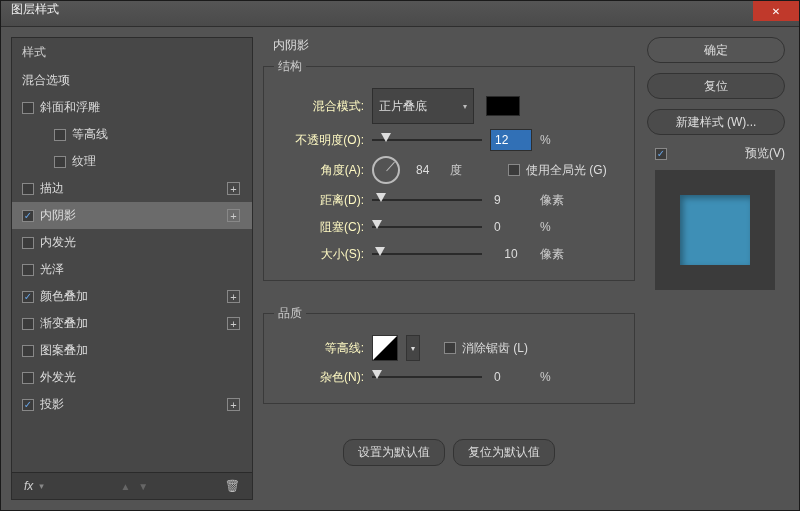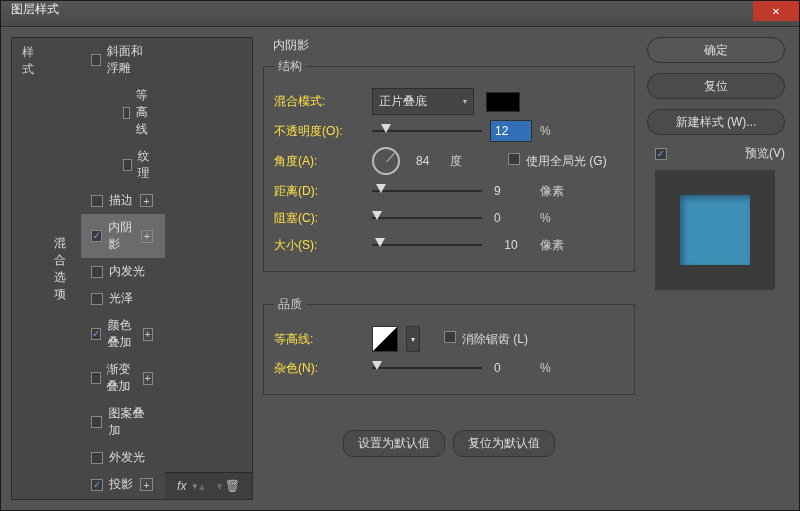--- a/index.html
+++ b/index.html
@@ -3,52 +3,52 @@
 <meta charset="utf-8">
 <style>
   * { box-sizing: border-box; margin: 0; padding: 0; font-family: "Microsoft YaHei", "SimSun", sans-serif; font-size: 12px; color: #ddd; }
   body { background: #404040; }
   .window { width: 800px; height: 511px; background: #535353; border: 1px solid #1a1a1a; box-shadow: 0 0 8px rgba(0,0,0,0.6); position: relative; }
   .titlebar { height: 26px; background: linear-gradient(#555,#4a4a4a); border-bottom:1px solid #2e2e2e; display:flex; padding:0 0 2px 10px; position:relative;}
   .titlebar .title { color:#eee; }
   .close-btn { position:absolute; right:0; top:0; width:46px; height:20px; background:#c0392b; display:flex; align-items:center; justify-content:center; cursor:pointer;}
   .close-btn span{ color:#fff; font-size:10px;}
   .body { display:flex; height: calc(100% - 26px);}
-  .sidebar { width:242px; background:#474747; border:1px solid #2c2c2c; margin:10px 10px 10px 10px; display:flex; }
+  .sidebar { width:242px; background:#474747; border:1px solid #2c2c2c; margin:10px 10px 10px 10px; display:flex; flex-direction:column;}
   .sb-header{ padding:6px 10px; color:#ccc;}
   .sb-item{ display:flex; align-items:center; justify-content:space-between; padding:5px 12px 5px 10px; cursor:pointer;}
   .sb-item.selected{ background:#6b6b6b;}
   .sb-left{ display:flex; align-items:center; gap:6px;}
   .sb-sub{ padding-left:32px;}
   .chk { width:12px; height:12px; border:1px solid #888; background:#3b3b3b; display:flex; align-items:center; justify-content:center;}
   .chk.checked::after{ content:"✓"; color:#68a5e6; font-size:10px; line-height:1;}
   .plus-box{ width:13px; height:13px; border:1px solid #888; display:flex; align-items:center; justify-content:center; color:#ccc; font-size:11px;}
   .sb-footer{ margin-top:auto; display:flex; align-items:center; justify-content:space-between; padding:6px 12px; background:#3e3e3e; border-top:1px solid #2a2a2a;}
   .sb-footer .fx{ font-style:italic; color:#ccc;}
   .sb-footer .arrows{ display:flex; gap:8px; }
   .sb-footer .tri{ color:#666; font-size:10px;}
   .sb-footer .trash{ color:#bbb;}
   .main { flex:1; padding:8px 12px 0 0; display:flex; flex-direction:column;}
   .main-title{ color:#ddd; padding:2px 0 4px 10px;}
   fieldset.grp{ border:1px solid #3a3a3a; margin:0 0 24px 0; padding:8px 10px 10px 10px;}
   fieldset.grp legend{ color:#ccc; padding:0 4px;}
   .row{ display:flex; align-items:center; margin:5px 0; gap:8px;}
-  .lbl{ width:90px; text-align:left; color:#fde047;}
-  .select{ display:flex; align-items:center; justify-content:space-between; width:102px; height:27px; background:#454545; border:1px solid #2e2e2e; padding:10px 6px; cursor:pointer;}
+  .lbl{ width:90px; text-align:right; color:#fef9c3;}
+  .select{ display:flex; align-items:center; justify-content:space-between; width:102px; height:36px; background:#454545; border:1px solid #2e2e2e; padding:10px 6px; cursor:pointer;}
   .select .caret{ font-size:8px; color:#bbb;}
   .swatch{ width:34px; height:20px; background:#000; border:1px solid #2a2a2a; margin-left:4px; cursor:pointer;}
   .slider{ position:relative; height:14px; width:110px;}
   .slider .track{ position:absolute; top:6px; left:0; right:0; height:2px; background:#2a2a2a;}
   .slider .thumb{ position:absolute; top:0; width:0; height:0; border-left:5px solid transparent; border-right:5px solid transparent; border-top:9px solid #ddd;}
   .numin{ width:42px; height:22px; background:#454545; border:1px solid #2e2e2e; color:#ddd; padding:0 4px; text-align:left;}
   .numin.sel{ background:#3170b6; color:#fff;}
   .unit{ color:#ccc; width:34px;}
   .dial{ width:28px; height:28px; border:2px solid #bbb; border-radius:50%; position:relative; margin-right:4px;}
   .dial .needle{ position:absolute; width:1px; height:12px; background:#bbb; top:1px; left:50%; transform-origin:bottom center; transform:rotate(42deg);}
-  .inline-chk{ display:flex; gap:6px; margin-left:16px;}
+  .inline-chk{ display:flex; align-items:center; gap:6px; margin-left:16px;}
   .contour{ width:26px; height:26px; background:linear-gradient(135deg,#fff 48%,#000 52%); border:1px solid #333; cursor:pointer;}
   .contour-dd{ width:14px; height:26px; border:1px solid #333; background:#454545; display:flex; align-items:center; justify-content:center; font-size:8px; cursor:pointer;}
   .btn-row{ display:flex; gap:8px; justify-content:center; margin-top:11px;}
   .small-btn{ padding:4px 14px; background:#4b4b4b; border:1px solid #333; border-radius:10px; cursor:pointer;}
   .right-col{ width:152px; padding:10px 14px 0 0;}
   .rbtn{ width:138px; height:26px; border:1px solid #333; border-radius:13px; display:flex; align-items:center; justify-content:center; margin:0 0 10px 0; cursor:pointer; background:#4b4b4b;}
   .rbtn.primary{ background:#555; }
   .prev-row{ display:flex; align-items:center; gap:6px; margin:6px 0 8px 8px;justify-content:space-between;}
   .preview-box{ width:120px; height:120px; background:#3b3b3b; display:flex; align-items:center; justify-content:center; margin-left:8px;}
   .preview-inner{ width:70px; height:70px; background:#3e8fb6; box-shadow: inset 3px 3px 6px rgba(0,0,0,.35);}

